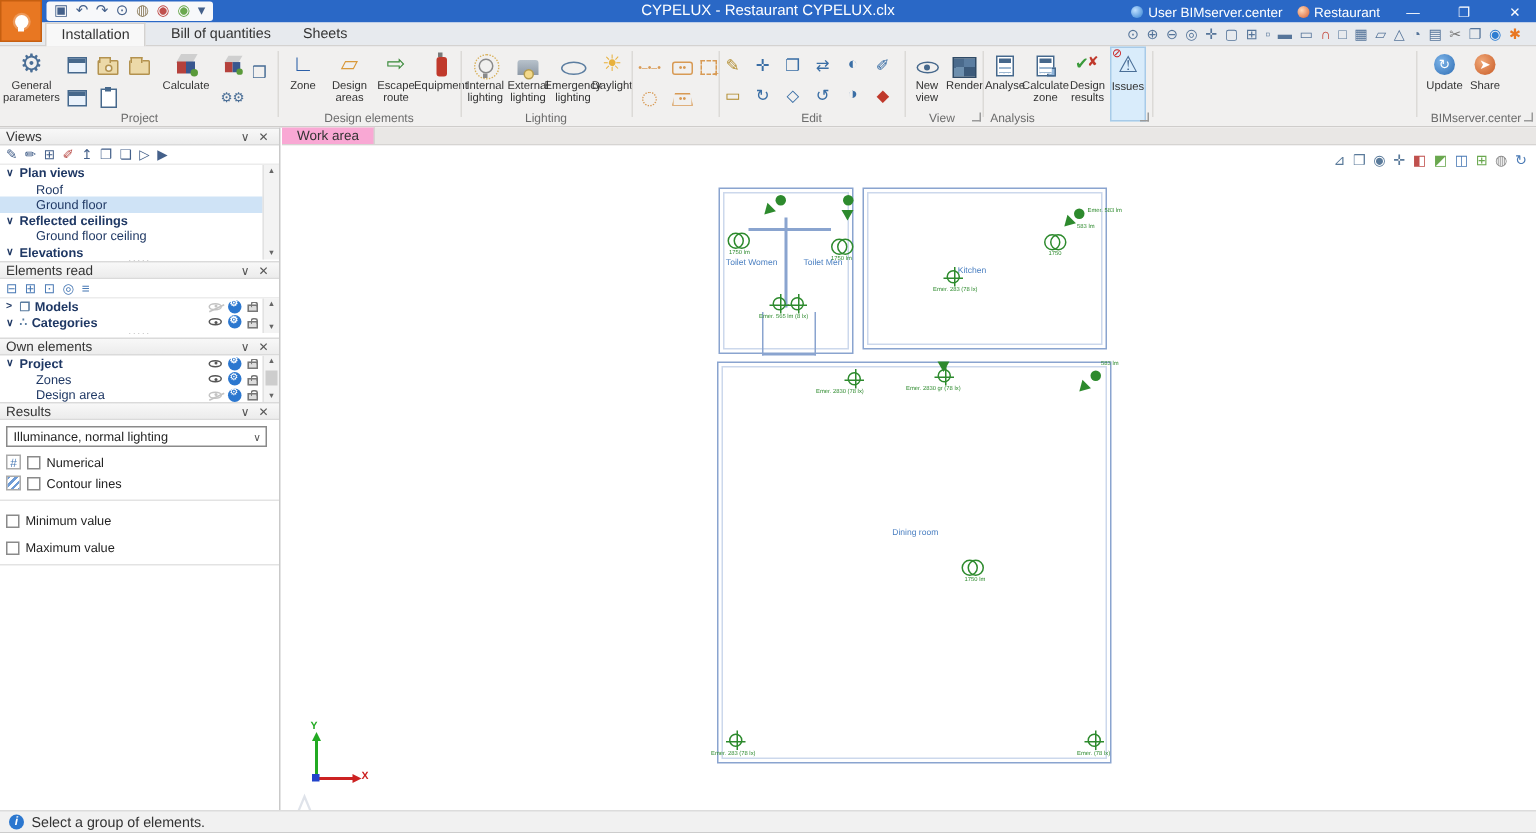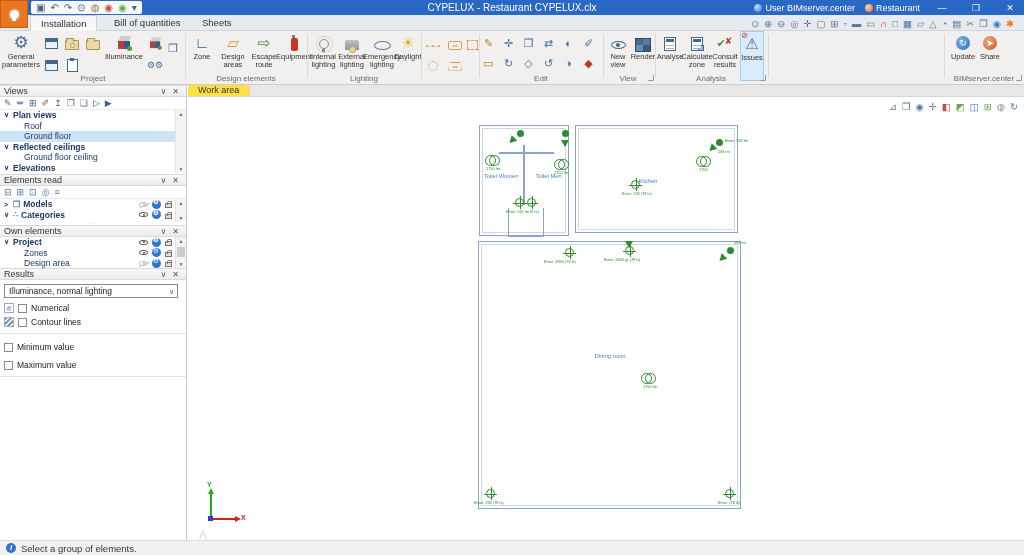--- a/index.html
+++ b/index.html
@@ -118,21 +118,21 @@
   .pi { width:10px; height:10px; border:1px solid #aaa; flex:none; }
   .pi-plots { background:linear-gradient(135deg,#e07b39 0 35%,#5b8ed6 35% 65%,#cfe0f4 65%); }
   .pi-lines { background:repeating-linear-gradient(135deg,#6f9cd6 0 1.5px,#fff 1.5px 3.5px); }
   .pi-num { color:#4a7ab5; font-size:8px; line-height:9px; text-align:center; }
   .pi-num::after { content:"#"; }
   .sep { height:1px; background:#e3e3e3; margin:4px 0; }
 
   
   .workarea { position:absolute; left:188px; top:85px; right:0; bottom:15px; background:#fff; }
   .wa-tabs { height:12px; background:#e9e7e5; border-bottom:1px solid #d6d4d2; display:flex; }
-  .wa-tab { background:#fde047; font-size:9px; color:#333; line-height:11px; padding:0 10px; border-right:1px solid #d6d4d2; }
+  .wa-tab { background:#f9a8d4; font-size:9px; color:#333; line-height:11px; padding:0 10px; border-right:1px solid #d6d4d2; }
   .canvas { position:absolute; left:0; top:12px; right:0; bottom:0; background:#fff; }
   .cv-tools { position:absolute; top:4px; right:6px; display:flex; gap:5px; }
   .cv-ico { font-size:9.5px; color:#5a7a9a; cursor:default; }
 
   .room { position:absolute; border:1px solid #8aa4cf; }
   .room::before { content:""; position:absolute; inset:2px; border:1px solid #ccd8ec; }
   .wall { position:absolute; background:#8aa4cf; }
   .vest { position:absolute; border:1px solid #8aa4cf; border-top:none; }
   .rlabel { position:absolute; font-size:6px; color:#4a7fc1; white-space:nowrap; transform:scale(.95); }
 
@@ -248,21 +248,21 @@
       </div>
     <div class="rbtn" style="left:104px;width:40px">
       <span class="ric">
           <span class="ico-cube3d">
             <span class="f-top"></span>
             <span class="f-left"></span>
             <span class="f-right"></span>
             <span class="f-dot"></span>
           </span>
         </span>
-      <span>Illuminance</span>
+      <span>Calculate</span>
     </div>
     <div class="sbtn" style="left:146px;top:3px">
         <span class="ico-cube3d" style="transform:scale(.85)">
           <span class="f-top"></span>
           <span class="f-left"></span>
           <span class="f-right"></span>
           <span class="f-dot"></span>
         </span>
       </div>
     <div class="sbtn" style="left:146px;top:25px;font-size:9px">
@@ -384,30 +384,30 @@
             <span class="ico-corner"></span>
           </span>
         </span>
       <span>Calculate zone</span>
     </div>
     <div class="rbtn" style="left:712px;width:26px">
       <span class="ric">
           <span class="ck-green">✔</span>
           <span class="ck-red">✘</span>
         </span>
-      <span>Consult results</span>
+      <span>Design results</span>
     </div>
     <div class="rbtn issues" style="left:740px;width:24px">
       <span class="ric warn">
           <span>⚠</span>
           <span class="no">⊘</span>
         </span>
       <span>Issues</span>
     </div>
-    <div class="rgrp-label" style="left:656px;width:110px">Analysis</div>
+    <div class="rgrp-label" style="left:620px;width:110px">Analysis</div>
     <div class="rexp" style="left:760px"></div>
     <div class="rdiv" style="left:768px"></div>
 
     <div class="rdiv" style="left:944px"></div>
     <div class="rbtn" style="left:950px;width:26px">
       <span class="ric">
           <span class="circ-btn circ-blue">↻</span>
         </span>
       <span>Update</span>
     </div>

